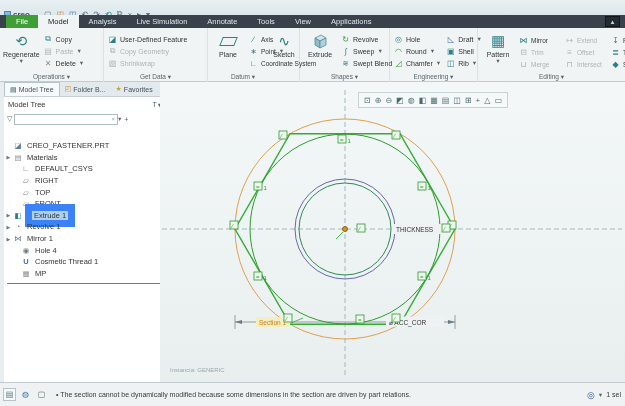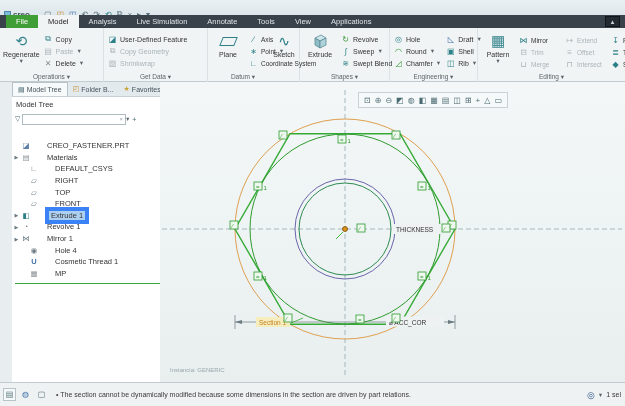--- a/index.html
+++ b/index.html
@@ -39,37 +39,37 @@
   .stack { display:flex; flex-direction:column; justify-content:flex-start; padding-top:3px; }
   .sm { height:12px; display:flex; align-items:center; gap:3px; white-space:nowrap; cursor:default; padding:0 1px; }
   .ic { color:#2e8088; font-size:8px; width:9px; text-align:center; }
   .icg { color:#3c9a3c; }
   .dis, .dis .ic { color:#aab4b8 !important; }
   .car { color:#5a6468; font-size:5.5px; }
   .plane-ic { width:15px; height:9px; border:1.5px solid #2e8088; transform:skewX(-22deg); }
   .edit-grid { display:grid; grid-template-columns:46px 46px 52px; grid-auto-rows:12px; padding-top:4px; }
 
   
-  #panel { position:absolute; left:12px; top:82px; width:188px; height:300px; background:#fff;
+  #panel { position:absolute; left:4px; top:82px; width:188px; height:300px; background:#fff;
     border-right:1px solid #b7c3c9; font-size:7.5px; color:#333; }
   #panel-tabs { height:15px; background:#e2eaed; border-bottom:1px solid #c6d0d4; display:flex; font-size:7px; }
   .ptab { display:flex; align-items:center; gap:2px; padding:0 5px; color:#44505a; white-space:nowrap; overflow:hidden; }
   .ptab.on { background:#f7fafa; border:1px solid #b7c3c9; border-bottom:none; }
   #panel-head { height:14px; display:flex; align-items:center; padding:0 4px; gap:3px; }
   #panel-head .sp { flex:1; }
   .hic { font-size:7px; color:#4a6a72; }
   #filter-row { height:16px; display:flex; align-items:center; gap:2px; padding:0 3px; }
   #filter-input { width:104px; height:11px; border:1px solid #aebcc2; font-size:7px; padding:0 8px 0 2px; background:#fff; }
   .clr-x { margin-left:-9px; color:#9aa6ac; font-size:6px; z-index:2; }
   .tree { padding-top:13px; }
   .ti { height:11.6px; display:flex; align-items:center; }
   .tw { width:9px; text-align:center; font-size:5px; color:#6a7a82; flex:none; }
   .tic { width:10px; font-size:7.5px; text-align:center; flex:none; margin-right:2px; }
-  .tl { white-space:nowrap; padding:0 2px;margin-left:12px; }
-  .ti.sel .tl { background:#aed0f0; border:4px solid #3b82f6; padding:0 2px; }
+  .tl { white-space:nowrap; padding:0 2px; }
+  .ti.sel .tl { background:#aed0f0; border:7px solid #3b82f6; padding:0 2px; }
   .indent { margin-left:8px; }
   #tree-sep { margin:4px 6px 0 3px; border-top:1.5px solid #3aa53a; }
 
   
   #canvas { position:absolute; left:160px; top:82px; width:465px; height:300px;
     background:linear-gradient(#f3f7f7,#e9efef); }
   #gtoolbar { position:absolute; left:198px; top:10px; height:16px; display:flex; align-items:center;
     gap:4px; padding:0 5px; background:#f6f9f9; border:1px solid #c8d2d5; }
   #gtoolbar span { font-size:8px; color:#4a6a72; cursor:default; }
   #instance-label { position:absolute; left:10px; top:285px; font-size:6px; color:#9aa6ac; }

